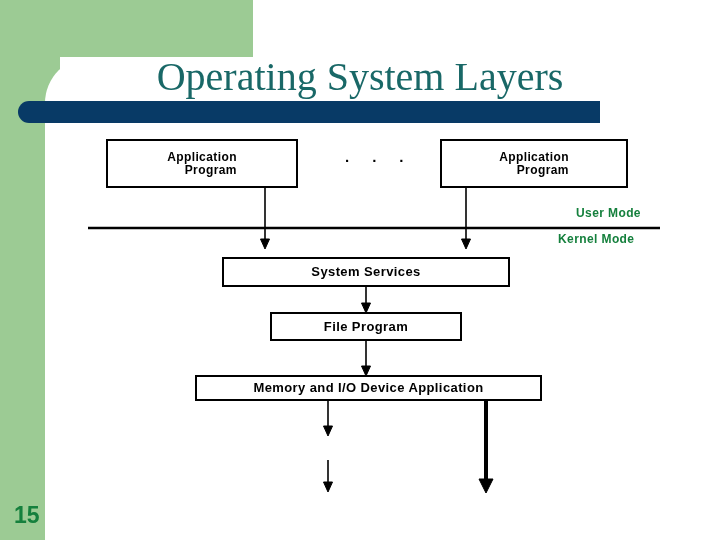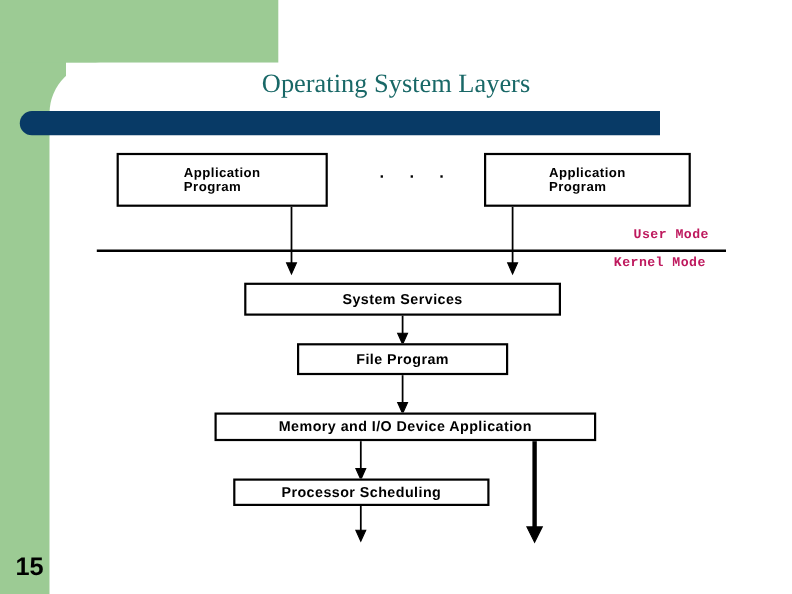--- a/index.html
+++ b/index.html
@@ -53,73 +53,73 @@
     top: 101px;
     width: 582px;
     height: 22px;
     background: #083a66;
     border-radius: 11px 0 0 11px;
   }
   .slide-number {
     position: absolute;
     left: 14px;
     top: 502px;
-    color: #000000;
+    color: #15803d;
     font-size: 23px;
     font-weight: bold;
     font-family: "Liberation Sans", sans-serif;
     letter-spacing: 0px;
   }
 
   
   .slide-title {
     position: absolute;
     left: 60px;
     top: 58px;
     width: 600px;
     text-align: center;
     color: #196867;
     font-family: "Liberation Serif", serif;
-    font-size: 24px;
+    font-size: 40px;
     line-height: 38px;
     white-space: nowrap;
   }
 
   
   #diagram {
     position: absolute;
     left: 0;
     top: 0;
     width: 720px;
     height: 540px;
   }
   .node {
     position: absolute;
     box-sizing: border-box;
     border: 2px solid #000000;
     background: #ffffff;
     display: flex;
     align-items: center;
     justify-content: center;
-    text-align: left;
+    text-align: right;
     color: #000000;
     font-family: "Liberation Sans", sans-serif;
     font-size: 13px;
     font-weight: bold;
     line-height: 14px;
     letter-spacing: 0.4px;
   }
   .node.two-line {
     font-size: 12px;
     line-height: 13px;
   }
   .mode-label {
     position: absolute;
-    color: #be185d;
-    font-family: Liberation Mono, monospace;
+    color: #15803d;
+    font-family: Liberation Sans, sans-serif;
     font-size: 12px;
     font-weight: bold;
     letter-spacing: 0.4px;
     white-space: nowrap;
   }
   .ellipsis-dots {
     position: absolute;
     color: #000000;
     font-family: "Liberation Sans", sans-serif;
     font-size: 15px;
@@ -204,19 +204,16 @@
     </div>
 
     <div class="node" style="left:270px; top:312px; width:192px; height:29px;">
       <span>File Program</span>
     </div>
 
     <div class="node" style="left:195px; top:375px; width:347px; height:26px;">
       <span>Memory and  I/O Device Application</span>
     </div>
 
-    <div class="node" style="left:212px; top:435px; width:233px; height:25px;">
-      <span>Processor Scheduling</span>
-    </div>
 
 
   </div>
 </div>
 
 </body></html>

